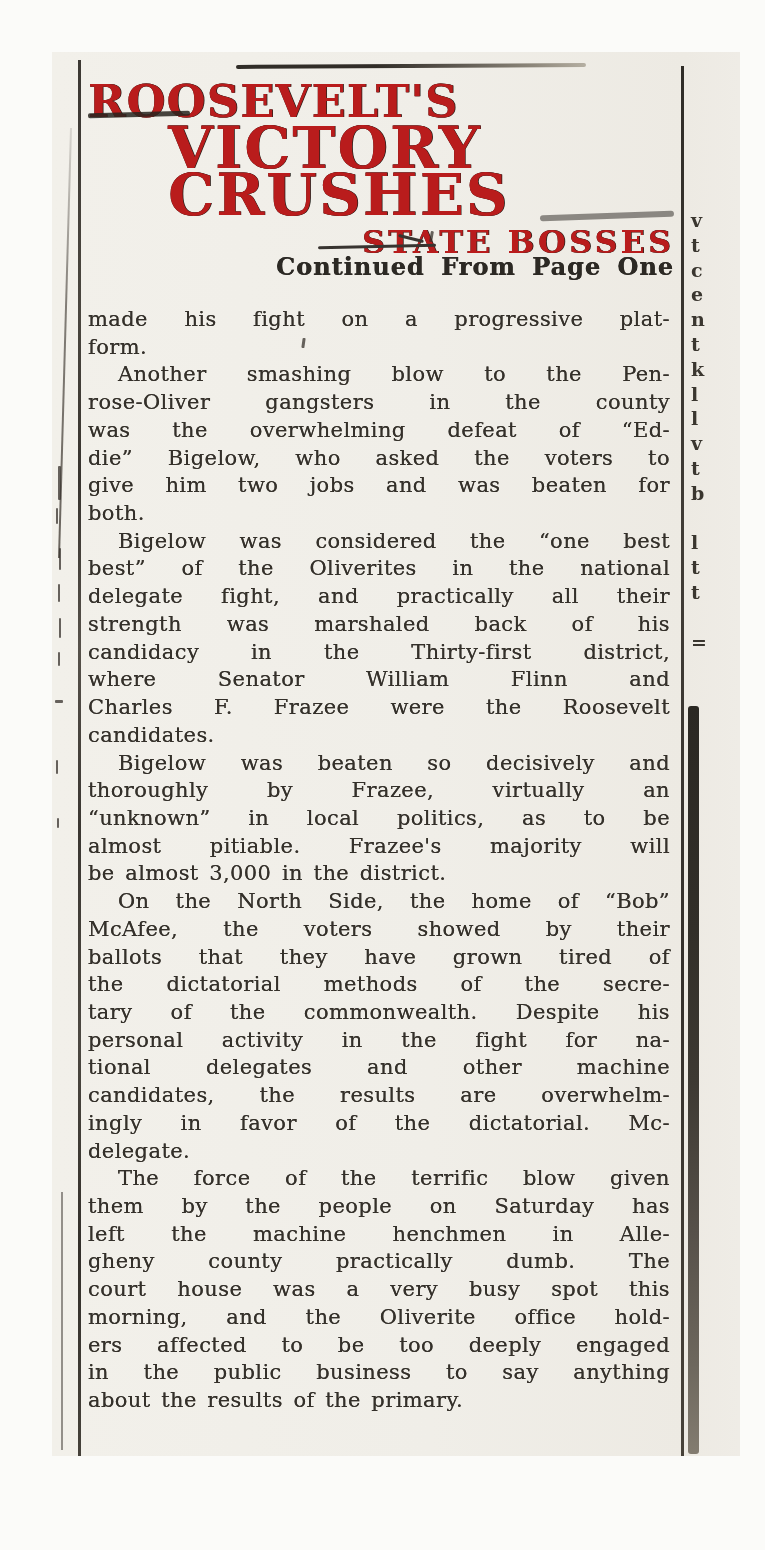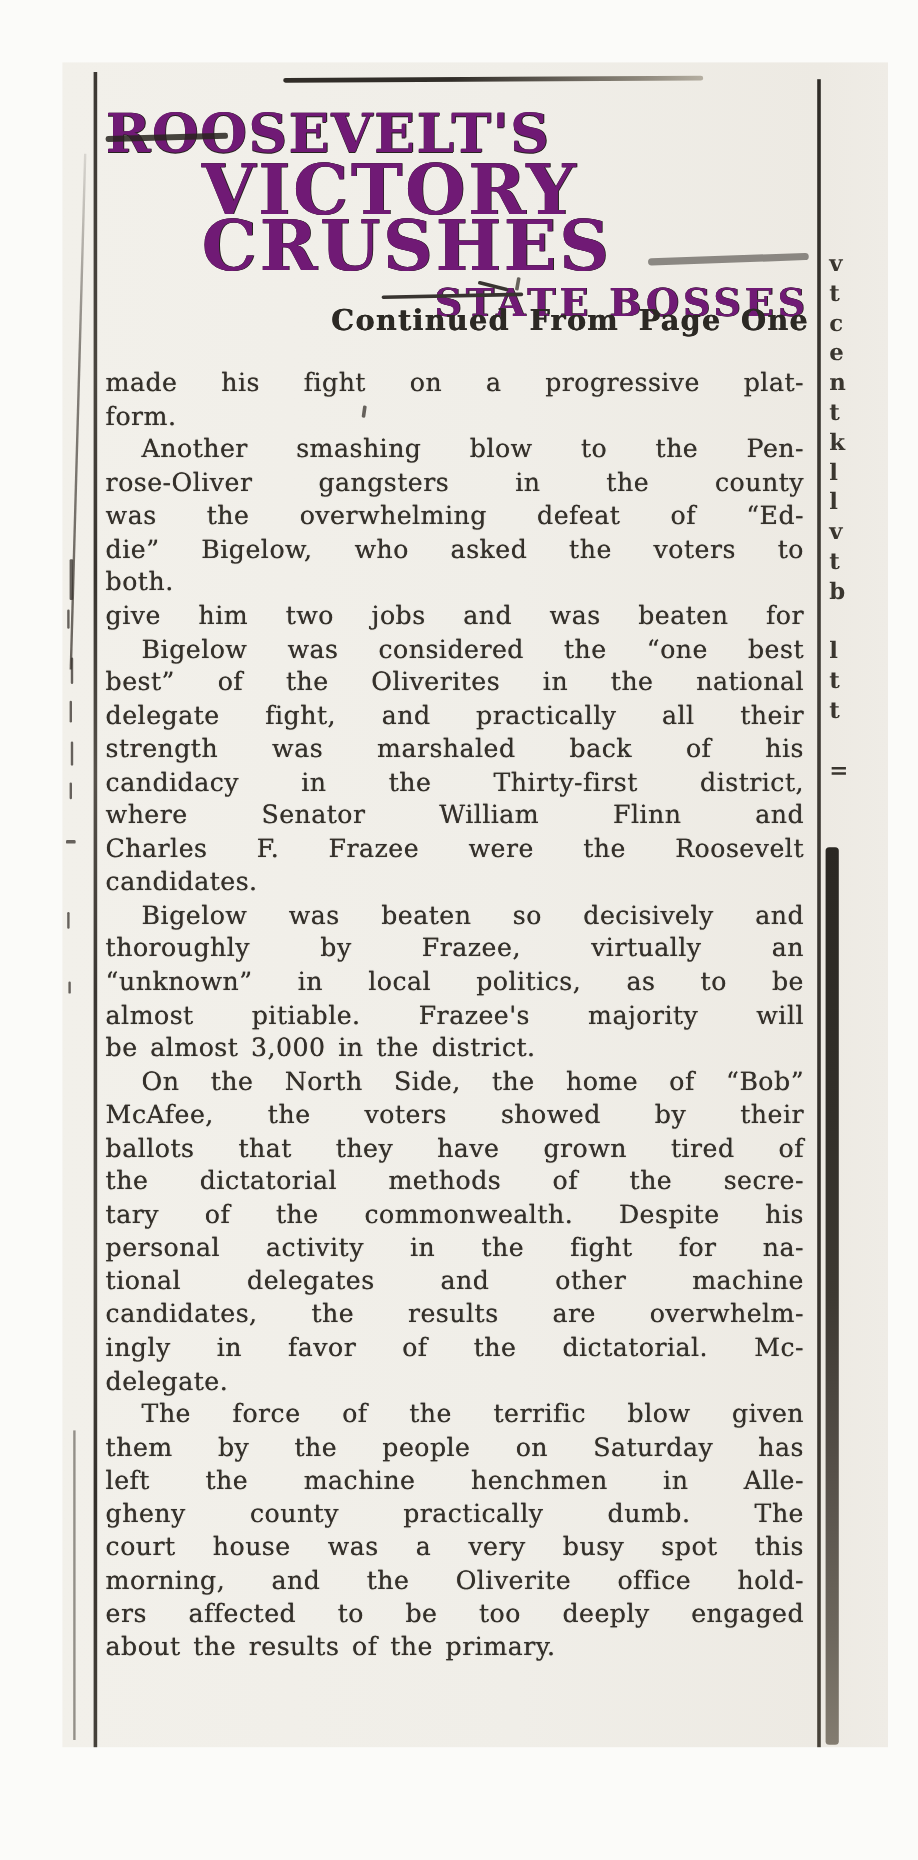--- a/index.html
+++ b/index.html
@@ -65,22 +65,22 @@
     background: rgba(40,36,31,.85); transform: rotate(-1.5deg); border-radius: 2px;
   }
   .smudge-bosses {
     position: absolute; left: 540px; top: 213px; width: 134px; height: 6px;
     background: rgba(40,36,31,.5); transform: rotate(-2deg); border-radius: 3px;
   }
   .tick { position: absolute; background: rgba(55,50,44,.75); border-radius: 1px; }
 
   
   .headline {
-    position: absolute; left: 88px; top: 88px; width: 586px;
-    color: #701a75; font-weight: bold; line-height: 47px;
+    position: absolute; left: 88px; top: 78px; width: 586px;
+    color: #b91c1c; font-weight: bold; line-height: 47px;
     text-shadow: .7px 0 0 #26231e, 0 .4px 0 #26231e;
   }
   .hl-1 { font-size: 45px; letter-spacing: 1px; }
   .hl-2 { font-size: 58px; letter-spacing: 2px; margin-left: 80px; }
   .hl-3 { font-size: 32px; letter-spacing: 3px; text-align: right; }
 
   .kicker {
     position: absolute; left: 88px; top: 252px; width: 586px;
     text-align: right; font-size: 24px; font-weight: bold;
     letter-spacing: 1px; word-spacing: 7px; color: #2c2924;
@@ -138,22 +138,22 @@
 
   <div class="kicker">Continued From Page One</div>
 
   <div class="article-body">
       <div class="bline">made his fight on a progressive plat-</div>
       <div class="bline pend">form.</div>
       <div class="bline ind">Another smashing blow to the Pen-</div>
       <div class="bline">rose-Oliver gangsters in the county</div>
       <div class="bline">was the overwhelming defeat of “Ed-</div>
       <div class="bline">die” Bigelow, who asked the voters to</div>
+      <div class="bline">give him two jobs and was beaten for</div>
       <div class="bline pend">both.</div>
-      <div class="bline">give him two jobs and was beaten for</div>
       <div class="bline ind">Bigelow was considered the “one best</div>
       <div class="bline">best” of the Oliverites in the national</div>
       <div class="bline">delegate fight, and practically all their</div>
       <div class="bline">strength was marshaled back of his</div>
       <div class="bline">candidacy in the Thirty-first district,</div>
       <div class="bline">where Senator William Flinn and</div>
       <div class="bline">Charles F. Frazee were the Roosevelt</div>
       <div class="bline pend">candidates.</div>
       <div class="bline ind">Bigelow was beaten so decisively and</div>
       <div class="bline">thoroughly by Frazee, virtually an</div>
@@ -170,20 +170,21 @@
       <div class="bline">candidates, the results are overwhelm-</div>
       <div class="bline">ingly in favor of the dictatorial.  Mc-</div>
       <div class="bline pend">delegate.</div>
       <div class="bline ind">The force of the terrific blow given</div>
       <div class="bline">them by the people on Saturday has</div>
       <div class="bline">left the machine  henchmen in  Alle-</div>
       <div class="bline">gheny county practically dumb.   The</div>
       <div class="bline">court house was a very busy spot this</div>
       <div class="bline">morning, and the Oliverite office hold-</div>
       <div class="bline">ers affected to be too deeply engaged</div>
+      <div class="bline">in the public business to say anything</div>
       <div class="bline pend">about the results of the primary.</div>
     </div>
 
   <div class="adjacent-frags">
       <div class="frag">v</div>
       <div class="frag">t</div>
       <div class="frag">c</div>
       <div class="frag">e</div>
       <div class="frag">n</div>
       <div class="frag">t</div>

